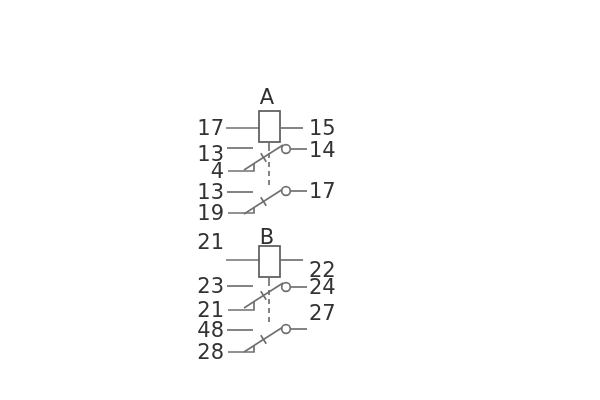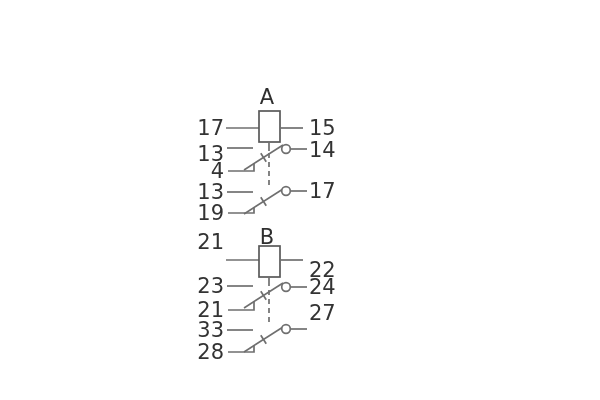--- a/index.html
+++ b/index.html
@@ -101,17 +101,17 @@
   <span class="num num-l" style="top:181px">13</span>
   <span class="num num-r" style="top:180px">17</span>
   <span class="num num-l" style="top:202px">19</span>
 
   <span class="sec-label" style="top:226px">B</span>
   <span class="num num-l" style="top:231px">21</span>
   <span class="num num-r" style="top:259px">22</span>
   <span class="num num-l" style="top:275px">23</span>
   <span class="num num-r" style="top:276px">24</span>
   <span class="num num-l" style="top:299px">21</span>
-  <span class="num num-l" style="top:319px">33</span>
+  <span class="num num-l" style="top:319px">48</span>
   <span class="num num-r" style="top:302px">27</span>
   <span class="num num-l" style="top:341px">28</span>
 
 </div>
 
 </body></html>

